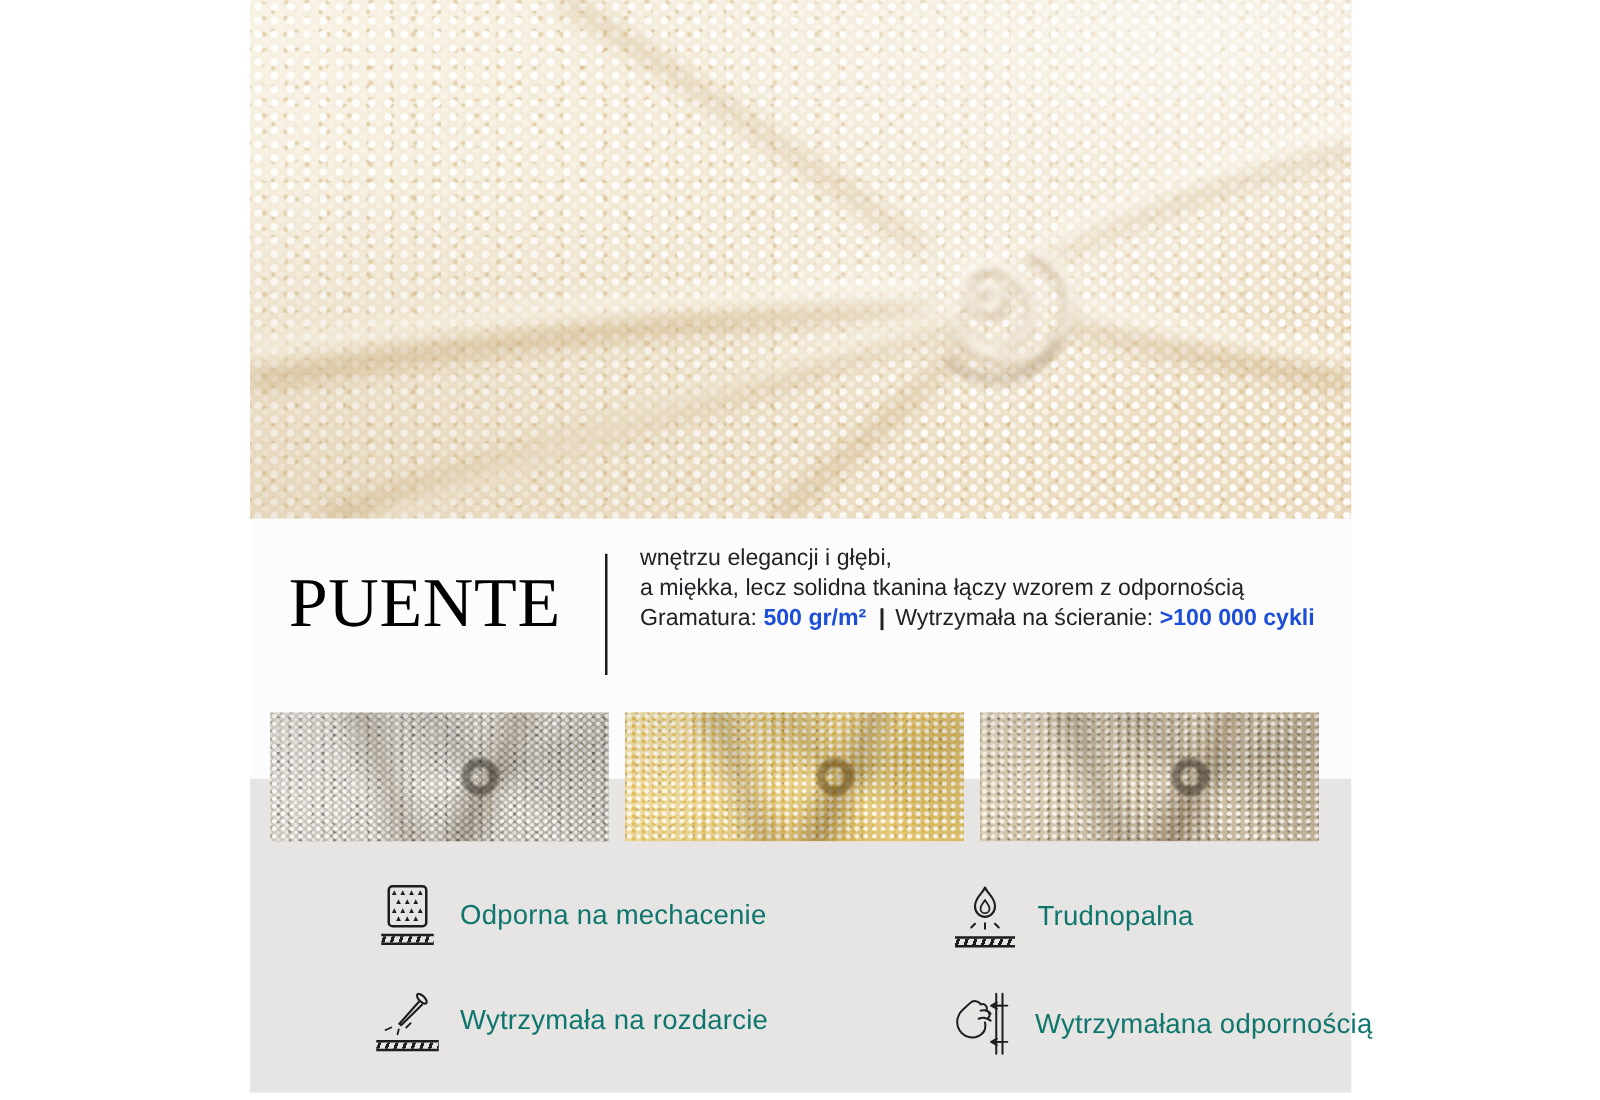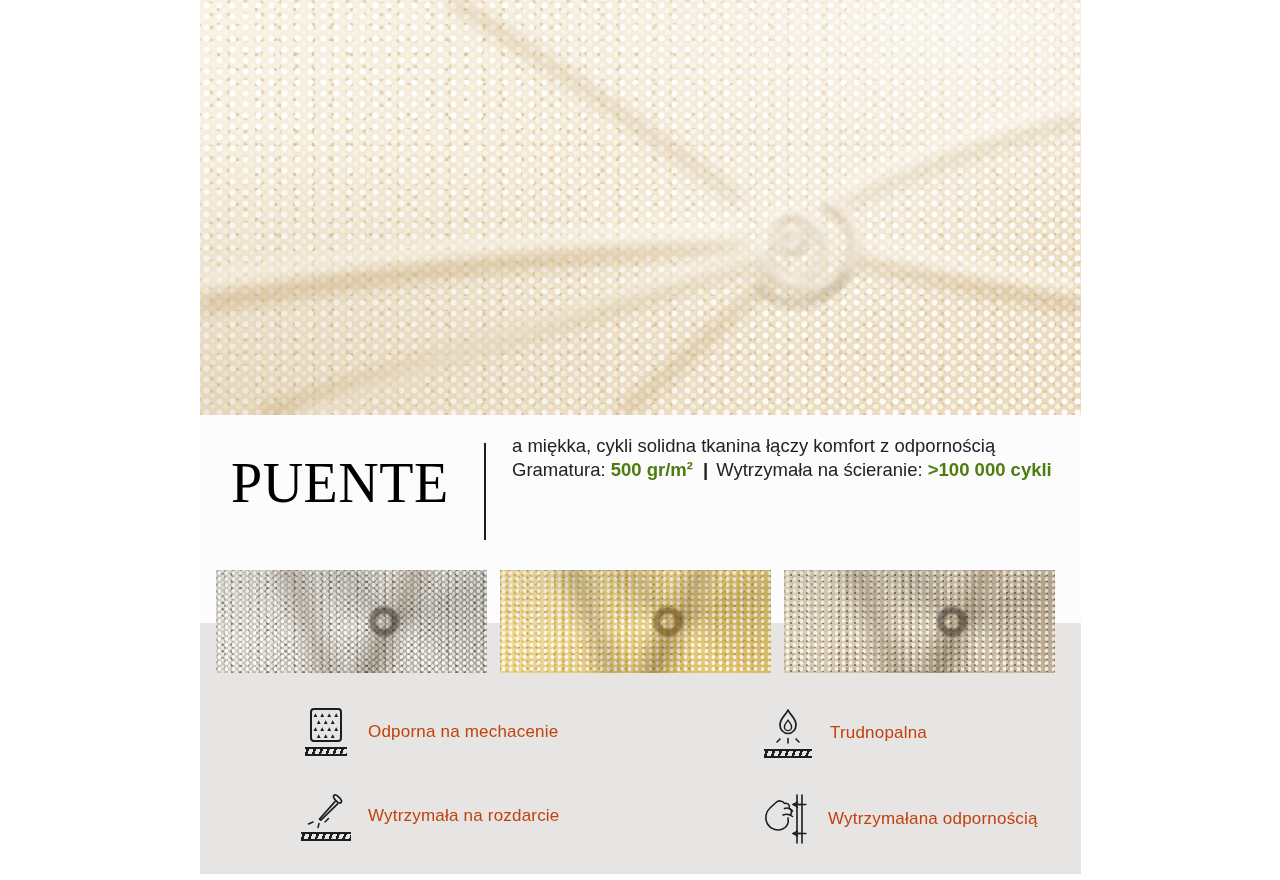--- a/index.html
+++ b/index.html
@@ -30,21 +30,21 @@
   .info-section { position:absolute; left:200px; top:415px; width:881px; height:208px; background:#fcfcfd; }
   .brand-title {
     position:absolute; left:231px; top:453px; width:230px;
     font-family:"Liberation Serif", serif; font-weight:400;
     font-size:56px; line-height:60px; letter-spacing:.5px; color:#000000;
   }
   .divider-line { position:absolute; left:484px; top:443px; width:2px; height:97px; background:#1c1c20; }
   .desc { position:absolute; left:512px; top:434px; width:562px; font-size:18.5px; line-height:24px; color:#212126; }
   .desc .dline { display:block; }
   .spec-line { display:block; white-space:nowrap; }
-  .spec-line b { font-weight:700; color:#4d7c0f; }
+  .spec-line b { font-weight:700; color:#1d4ed8; }
   .spec-pipe { font-weight:700; margin:0 8px 0 10px; }
 
   
   .gray-band { position:absolute; left:200px; top:623px; width:881px; height:251px; background:#e6e5e4; }
 
   
   .swatch { position:absolute; top:570px; width:271px; height:103px; overflow:hidden; }
   .swatch-gray   { left:216px; --ring:rgba(55,50,42,.55);
     background:
       radial-gradient(circle, rgba(255,255,255,.92) 1.6px, rgba(255,255,255,0) 2.2px) 0 0/7px 6px,
@@ -81,21 +81,21 @@
       linear-gradient(70deg, rgba(0,0,0,0) 28%, rgba(80,60,30,.2) 36%, rgba(0,0,0,0) 44%);
   }
 
   
   .feature { position:absolute; display:flex; align-items:center; gap:16px; color:#1d1d1f; }
   .feature-1 { left:300px; top:708px; }
   .feature-2 { left:762px; top:708px; }
   .feature-3 { left:300px; top:791px; }
   .feature-4 { left:760px; top:793px; }
   .icon-box { width:52px; display:flex; flex-direction:column; align-items:center; }
-  .feature-label { font-size:17px; letter-spacing:.2px; color:#c2410c; }
+  .feature-label { font-size:22px; letter-spacing:.2px; color:#0f766e; }
 
   .pill-square {
     width:32px; height:34px; border:2px solid #1d1d1f; border-radius:4px;
     display:flex; flex-direction:column; justify-content:center; align-items:center;
     font-size:6.5px; line-height:7px; letter-spacing:.5px; color:#1d1d1f; text-align:center;
   }
   .rope {
     height:9px; border-top:2px solid #1d1d1f; border-bottom:2px solid #1d1d1f;
     background:repeating-linear-gradient(110deg, rgba(0,0,0,0) 0 1.5px, #1d1d1f 1.5px 4px, rgba(0,0,0,0) 4px 6.5px);
   }
@@ -142,21 +142,22 @@
       </g>
     </svg>
   </div>
 
   <div class="info-section"></div>
 
   <div class="brand-title">PUENTE</div>
   <div class="divider-line"></div>
 
   <div class="desc">
-    <span class="dline">a miękka, cykli solidna tkanina łączy komfort z odpornością</span>
+    <span class="dline">wnętrzu elegancji i głębi,</span>
+    <span class="dline">a miękka, lecz solidna tkanina łączy wzorem z odpornością</span>
     <span class="spec-line"><span>Gramatura:</span>&nbsp;<b>500 gr/m²</b><span class="spec-pipe">|</span><span>Wytrzymała na ścieranie:</span>&nbsp;<b>&gt;100 000 cykli</b></span>
   </div>
 
   <div class="gray-band"></div>
 
   <div class="swatch swatch-gray"></div>
   <div class="swatch swatch-yellow"></div>
   <div class="swatch swatch-beige"></div>
 
   <div class="feature feature-1">

